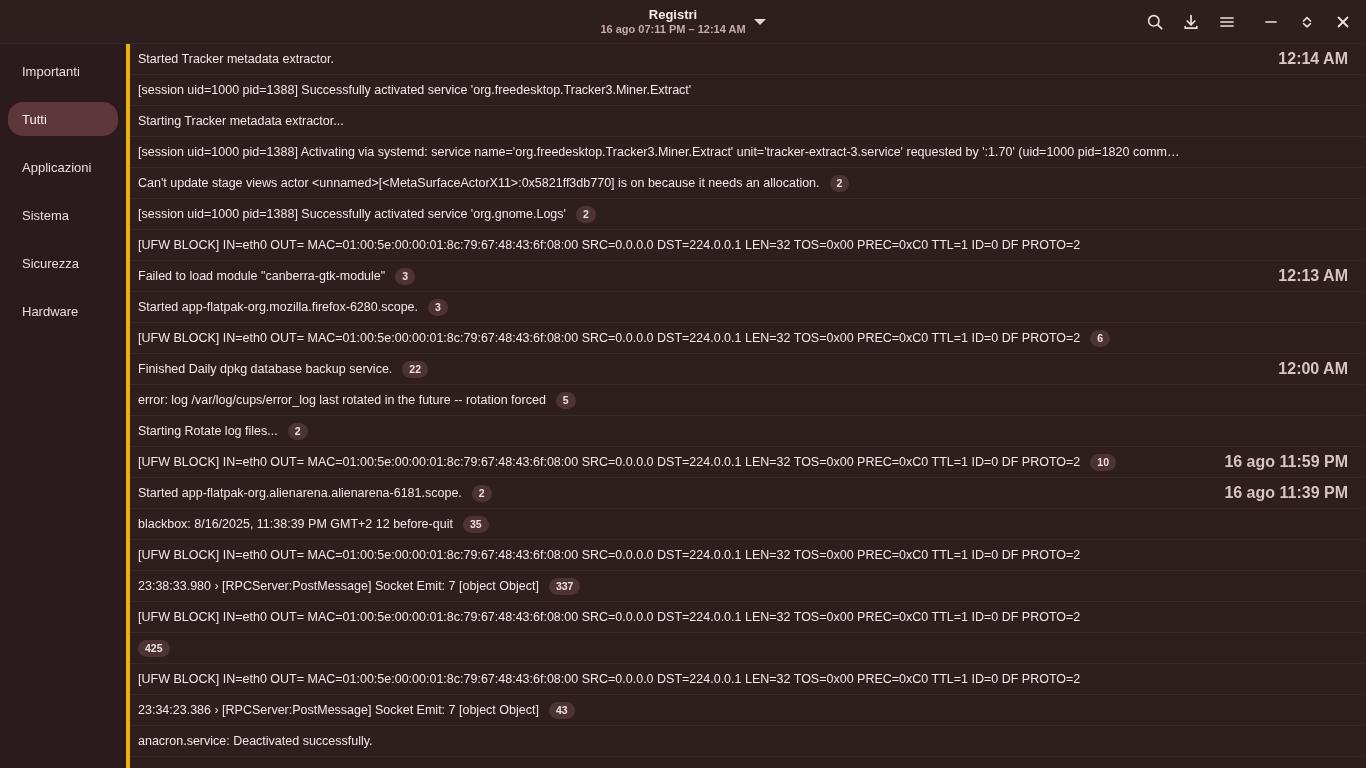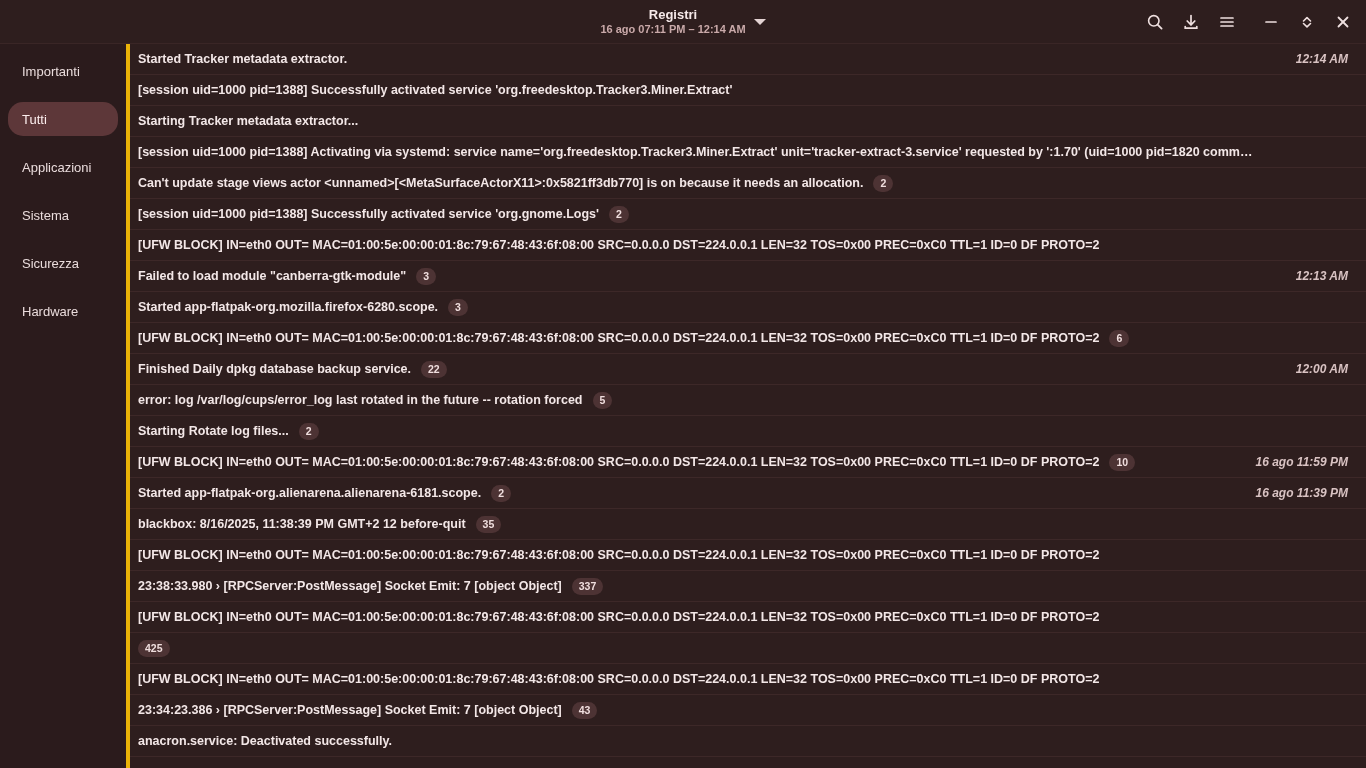--- a/index.html
+++ b/index.html
@@ -121,45 +121,44 @@
     align-items: center;
     padding: 0 18px 0 8px;
     border-bottom: 1px solid #3d2828;
     gap: 10px;
     cursor: pointer;
     overflow: hidden;
   }
   .row-msg {
     color: #f3e7e7;
     font-size: 12.5px;
-    font-weight: bold;
+    font-weight: normal;
     white-space: nowrap;
     overflow: hidden;
     text-overflow: ellipsis;
     flex: 0 1 auto;
     min-width: 0;
   }
   .badge {
     flex: 0 0 auto;
     background: #4d3334;
     color: #f0dede;
     font-size: 10.5px;
     font-weight: bold;
     border-radius: 9px;
     padding: 1px 7px 2px 7px;
     line-height: 14px;
   }
   .spacer { flex: 1 1 auto; min-width: 4px; }
   .row-time {
     flex: 0 0 auto;
     color: #d9c3c3;
-    font-size: 12px;
+    font-size: 16px;
     font-weight: bold;
     white-space: nowrap;
-    font-style: italic;
   }
 </style>
 </head>
 <body>
 
 <div id="app">
 
   <div class="titlebar">
     <div class="titlebar-center">
       <div class="title-stack">

